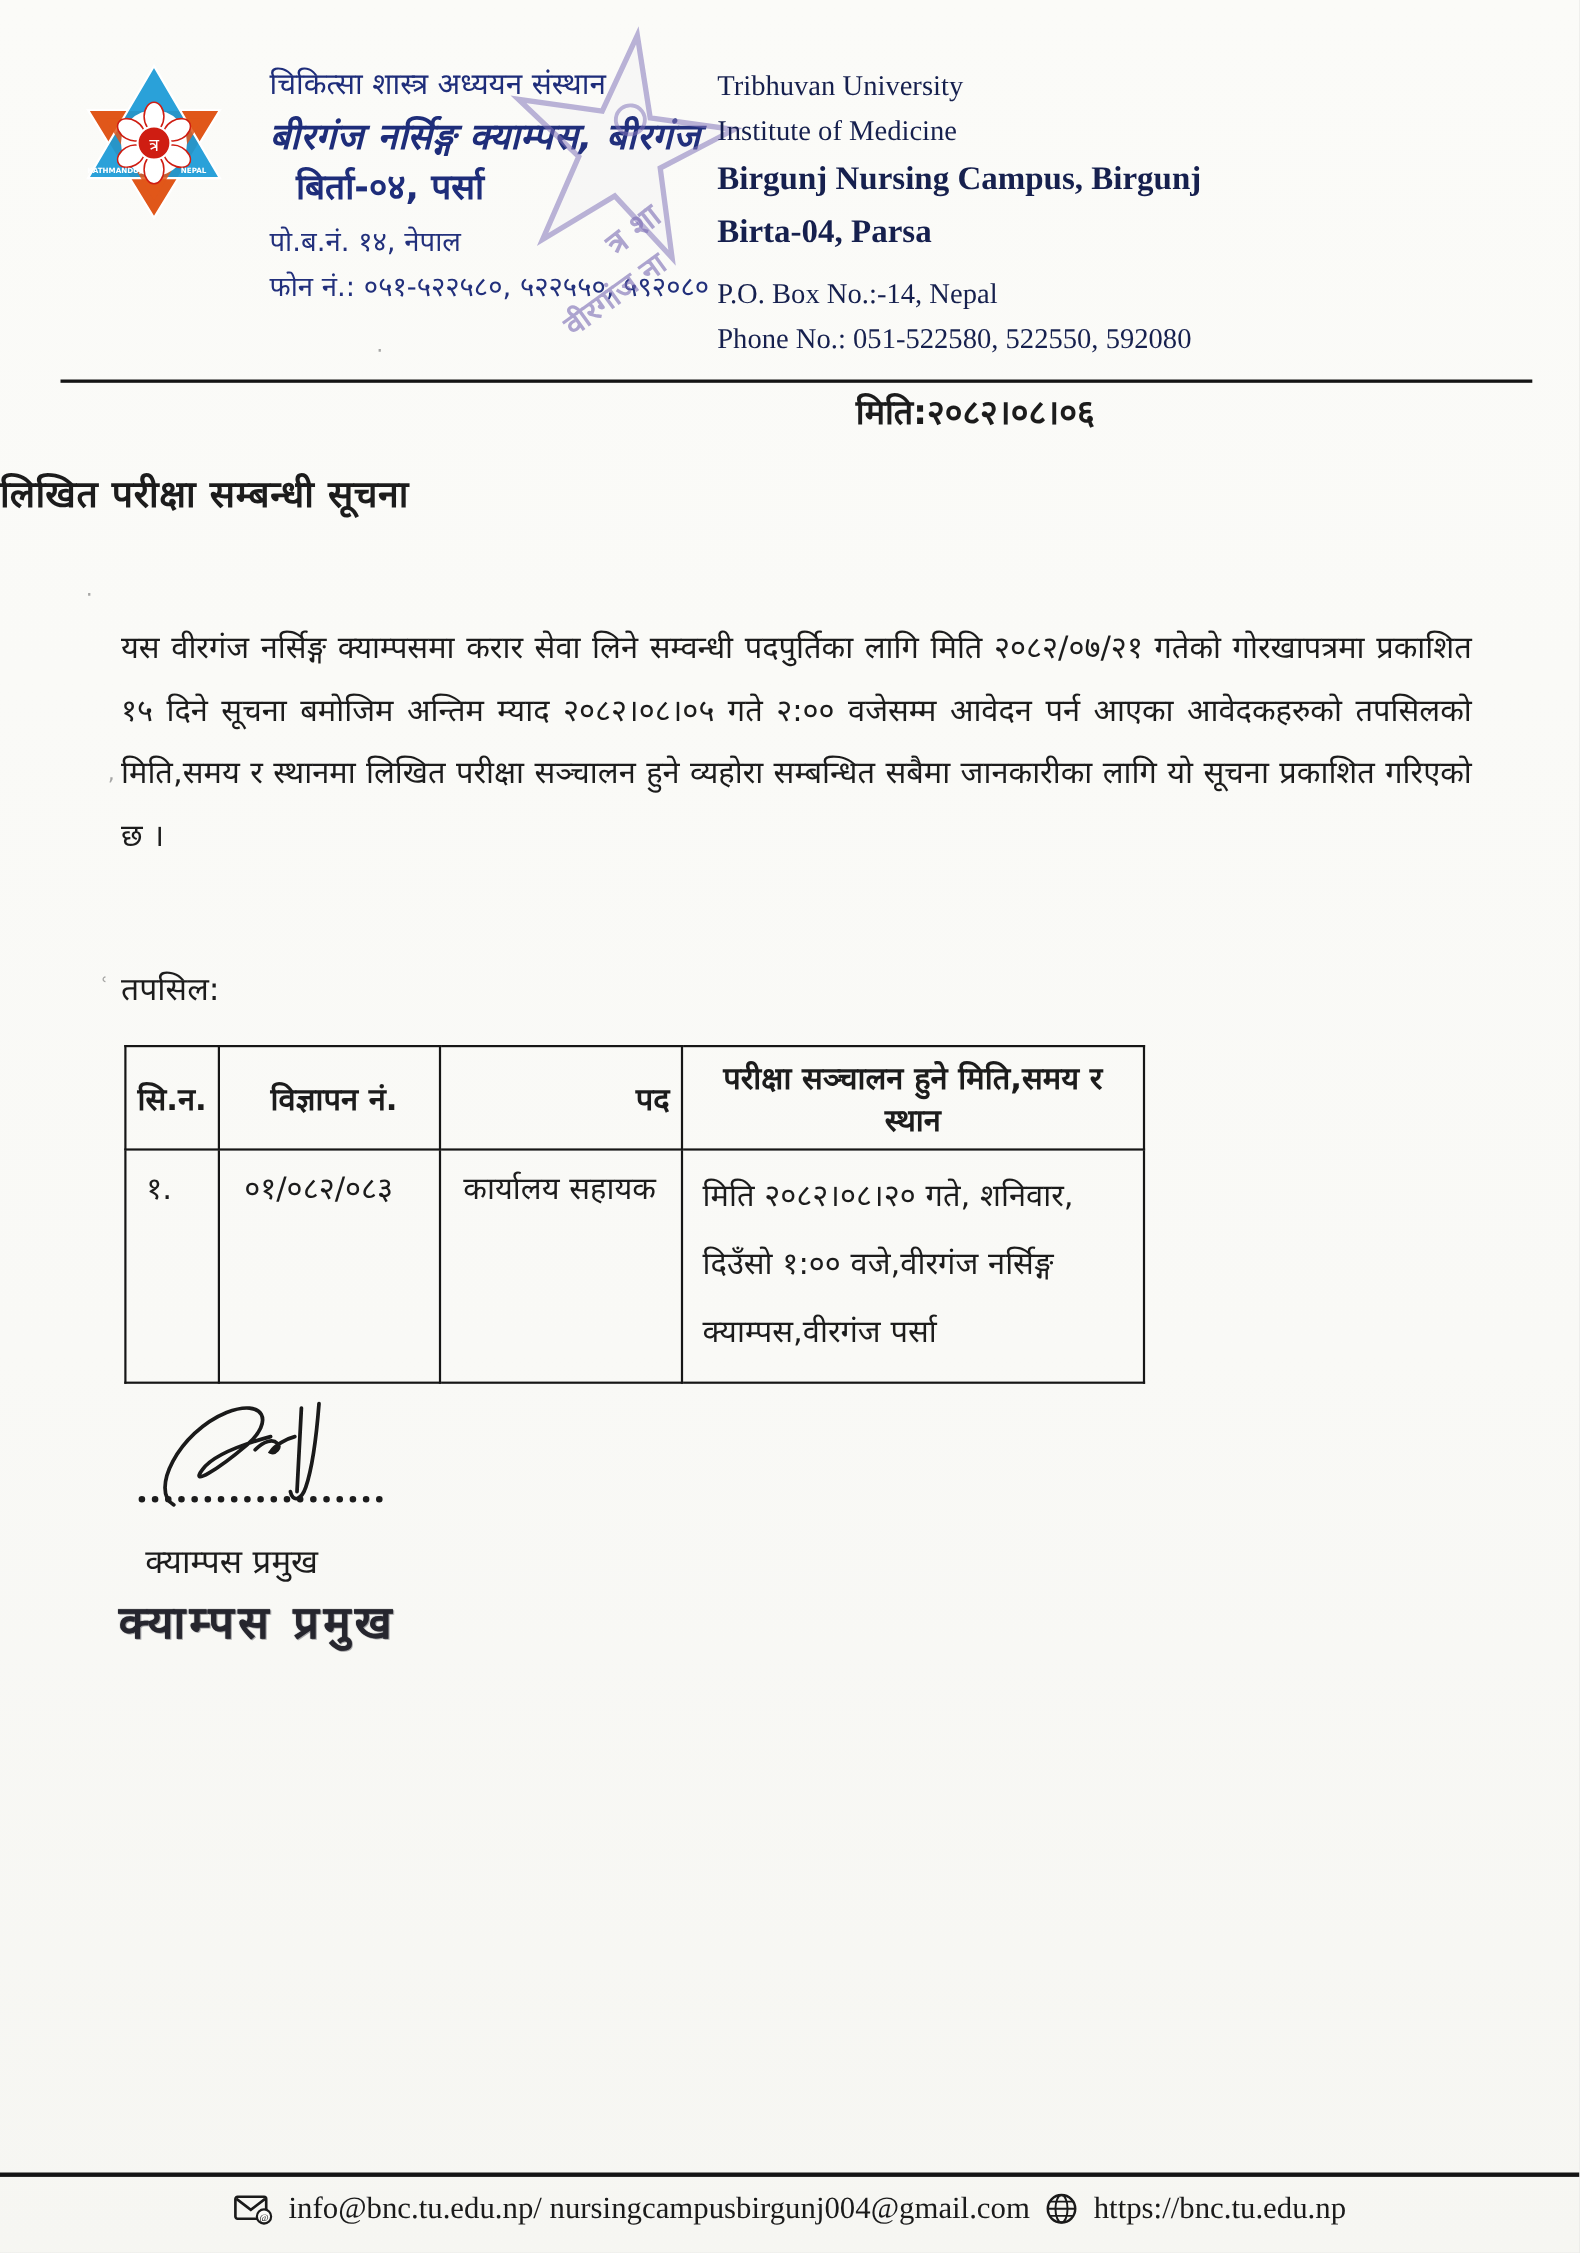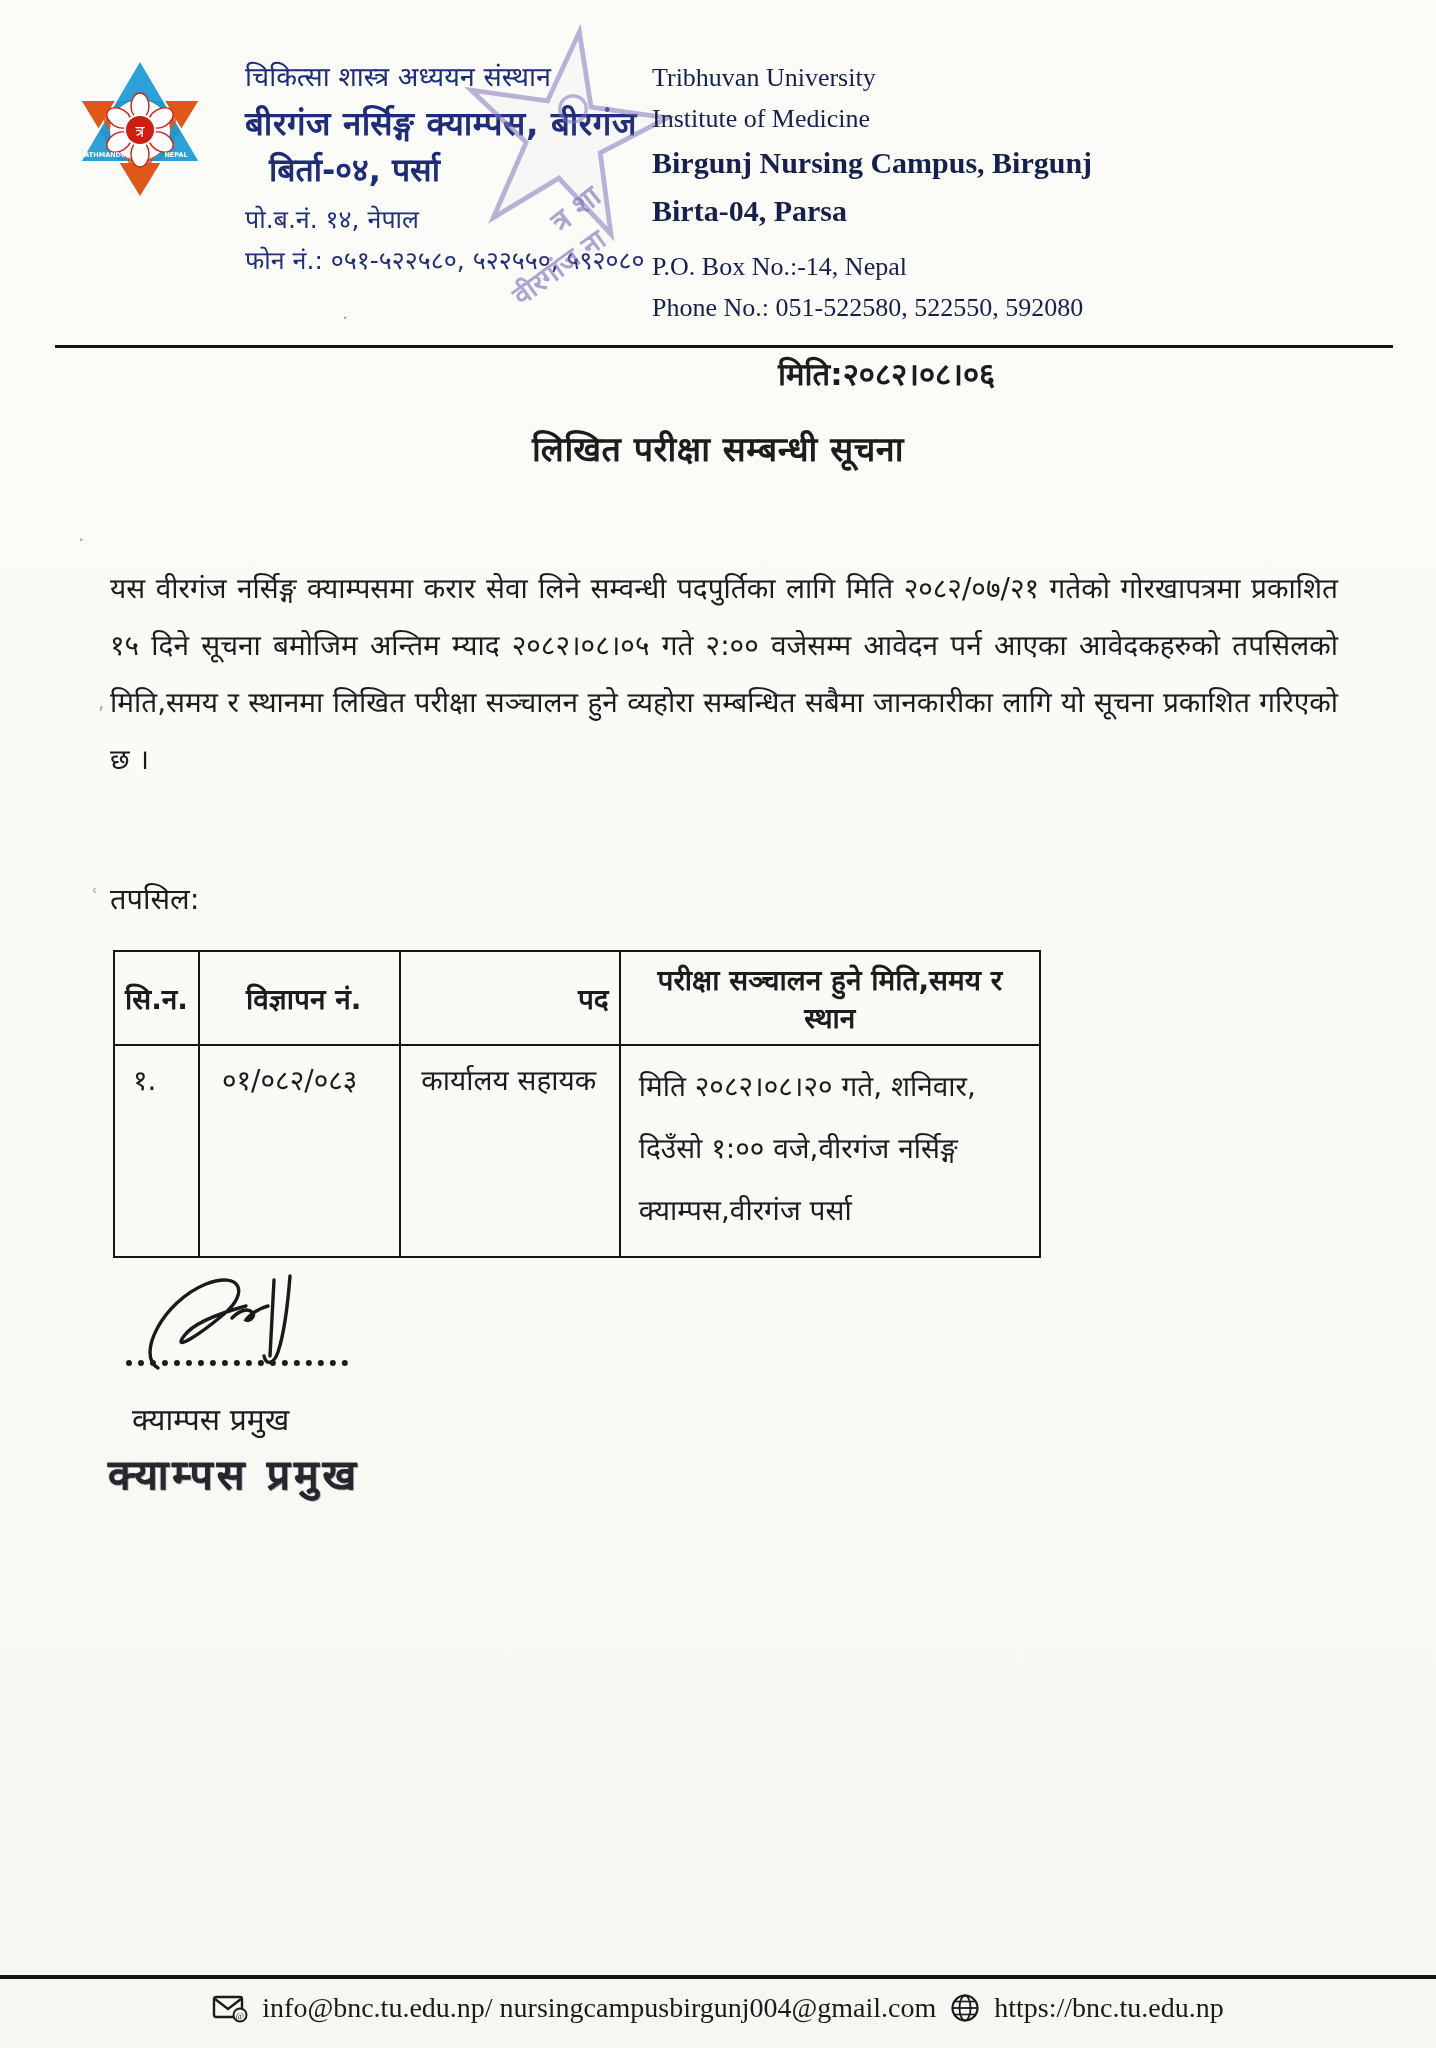--- a/index.html
+++ b/index.html
@@ -11,21 +11,21 @@
     background:linear-gradient(180deg,#fbfbf8 0%, #f9f9f6 60%, #f6f6f2 100%);
     overflow:hidden;
     font-family:"DejaVu Sans", sans-serif;
     color:#1c1c1c;
   }
   
   .logo { position:absolute; left:74px; top:56px; width:132px; height:144px; }
   .np-block { position:absolute; left:245px; top:60px; color:#1e2d7a; line-height:1.25; }
   .np-l1 { font-size:27px; margin-bottom:8px; }
   .np-l2 { font-size:27px; margin-bottom:9px; }
-  .np-l3 { font-size:33px; font-weight:bold; margin-bottom:6px; letter-spacing:.5px; }
+  .np-l3 { font-size:33px; font-weight:bold; margin-bottom:6px; letter-spacing:.5px;font-style:italic; }
   .np-l4 { font-size:32px; font-weight:bold; margin-bottom:14px;margin-left:24px; }
   .np-l5 { font-size:25px; color:#22307c; margin-bottom:10px; }
   .np-l6 { font-size:25px; color:#22307c; }
   .en-block { position:absolute; left:652px; top:62px; color:#16204e;
               font-family:Liberation Serif, serif; line-height:1.25; }
   .en-l1 { font-size:26px; margin-bottom:8px; }
   .en-l2 { font-size:26px; margin-bottom:9px; }
   .en-l3 { font-size:30px; font-weight:bold; margin-bottom:10px; }
   .en-l4 { font-size:30px; font-weight:bold; margin-bottom:22px; }
   .en-l5 { font-size:26px; margin-bottom:8px; }
@@ -33,21 +33,21 @@
   
   .stamp-star { position:absolute; left:455px; top:22px; width:220px; height:225px;
                 opacity:.55; transform:rotate(8deg); }
   .stamp-frag { position:absolute; color:#7a6cb4; font-weight:bold; opacity:.6;
                 font-size:29px; white-space:nowrap; }
   .stamp-frag1 { left:548px; top:188px; transform:rotate(-38deg); }
   .stamp-frag2 { left:505px; top:248px; transform:rotate(-36deg); font-size:27px; }
   
   .hr-top { position:absolute; left:55px; top:345px; width:1338px; height:3px; background:#141414; }
   .date-line { position:absolute; left:778px; top:352px; font-size:31px; font-weight:bold; }
-  .doc-title { position:absolute; left:0; top:425px; width:100%; text-align:center;
+  .doc-title { position:absolute; left:0; top:425px; width:100%; text-align:left;
                font-size:34px; font-weight:bold; letter-spacing:.5px; }
   
   .body-par { position:absolute; left:110px; top:560px; width:1228px;
               font-size:28px; line-height:57px; text-align:justify; }
   .tapsil { position:absolute; left:110px; top:878px; font-size:29px; }
   
   .notice-table { position:absolute; left:113px; top:950px; width:928px;
                   border-collapse:collapse; font-size:28px; }
   .notice-table th, .notice-table td { border:2.5px solid #161616; }
   .notice-table th { font-weight:600; padding:8px 10px; }

